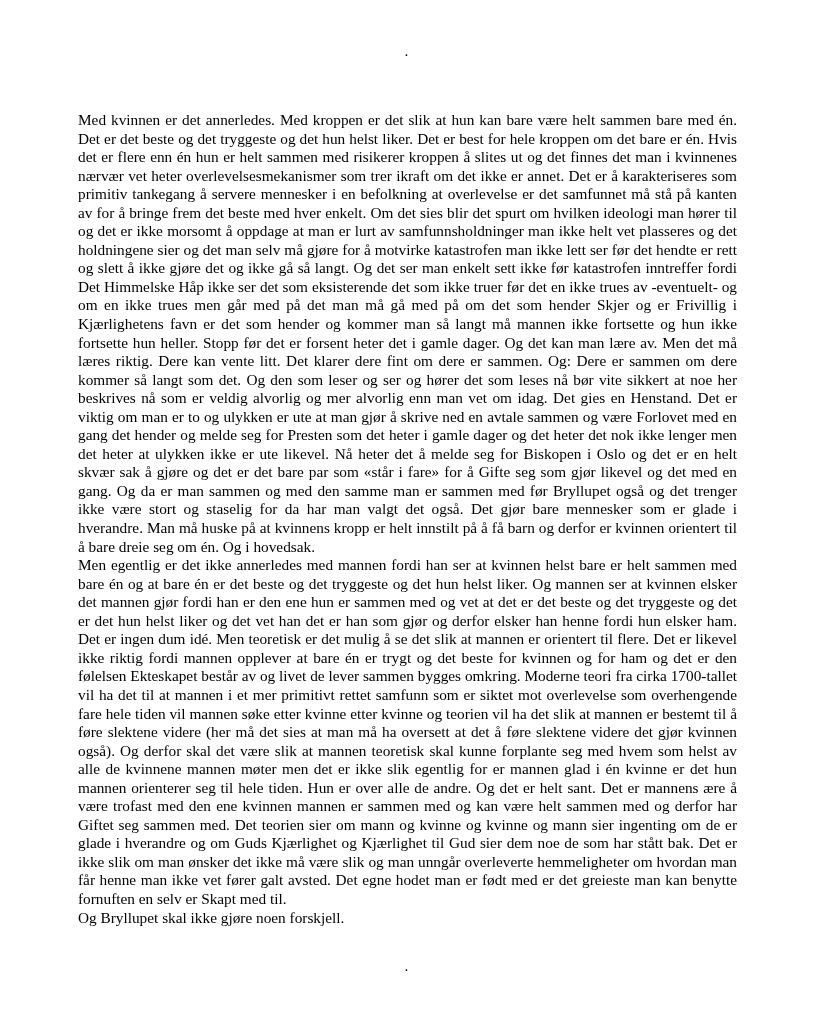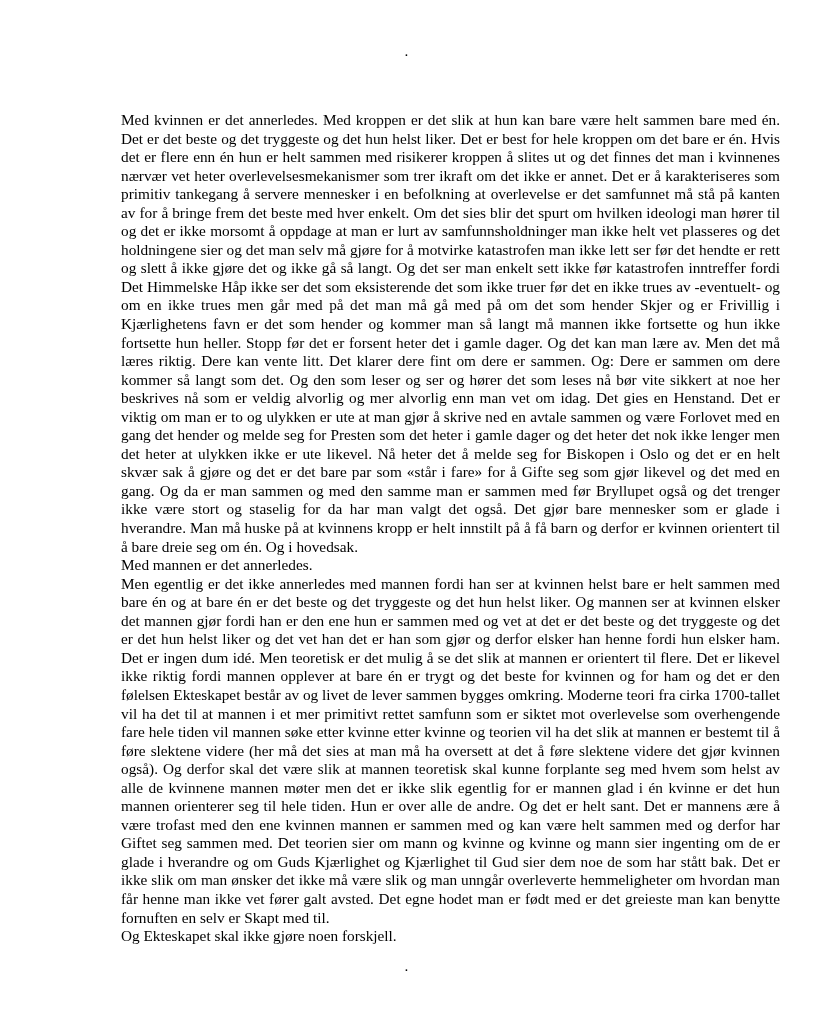--- a/index.html
+++ b/index.html
@@ -31,38 +31,36 @@
   .footer-mark { top: 957px; }
   .text-block {
     position: absolute;
     left: 78px;
     top: 111px;
     width: 659px;
     font-size: 15.3px;
     line-height: 18.55px;
     text-align: justify;
     color: #000000;
-    margin-left: 43px;
   }
   .text-block p {
     margin: 0;
     padding: 0;
   }
   .italic {
   }
 </style>
 </head>
 <body>
 
 <div class="page">
 
   <div class="page-mark header-mark">.</div>
 
   <div class="text-block">
     <p>Med kvinnen er det annerledes. Med kroppen er det slik at hun kan bare være helt sammen bare med én. Det er det beste og det tryggeste og det hun helst liker. Det er best for hele kroppen om det bare er én. Hvis det er flere enn én hun er helt sammen med risikerer kroppen å slites ut og det finnes det man i kvinnenes nærvær vet heter overlevelsesmekanismer som trer ikraft om det ikke er annet. Det er å karakteriseres som primitiv tankegang å servere mennesker i en befolkning at overlevelse er det samfunnet må stå på kanten av for å bringe frem det beste med hver enkelt. Om det sies blir det spurt om hvilken ideologi man hører til og det er ikke morsomt å oppdage at man er lurt av samfunnsholdninger man ikke helt vet plasseres og det holdningene sier og det man selv må gjøre for å motvirke katastrofen man ikke lett ser før det hendte er rett og slett å ikke gjøre det og ikke gå så langt. Og det ser man enkelt sett ikke før katastrofen inntreffer fordi Det Himmelske Håp ikke ser det som eksisterende det som ikke truer før det en ikke trues av -eventuelt- og om en ikke trues men går med på det man må gå med på om det som hender Skjer og er Frivillig i Kjærlighetens favn er det som hender og kommer man så langt må mannen ikke fortsette og hun ikke fortsette hun heller. Stopp før det er forsent heter det i gamle dager. Og det kan man lære av. Men det må læres riktig. Dere kan vente litt. Det klarer dere fint om dere er sammen. Og: Dere er sammen om dere kommer så langt som det. Og den som leser og ser og hører det som leses nå bør vite sikkert at noe her beskrives nå som er veldig alvorlig og mer alvorlig enn man vet om idag. Det gies en Henstand. Det er viktig om man er to og ulykken er ute at man gjør å skrive ned en avtale sammen og være Forlovet med en gang det hender og melde seg for Presten som det heter i gamle dager og det heter det nok ikke lenger men det heter at ulykken ikke er ute likevel. Nå heter det å melde seg for Biskopen i Oslo og det er en helt skvær sak å gjøre og det er det bare par som «står i fare» for å Gifte seg som gjør likevel og det med en gang. Og da er man sammen og med den samme man er sammen med før Bryllupet også og det trenger ikke være stort og staselig for da har man valgt det også. Det gjør bare mennesker som er glade i hverandre. Man må huske på at kvinnens kropp er helt innstilt på å få barn og derfor er kvinnen orientert til å bare dreie seg om én. Og i hovedsak.</p>
-    <p>Med mannen er det annerledes.</p>
     <p><span>Men egentlig er det ikke annerledes med mannen fordi han ser at kvinnen helst bare er helt sammen med bare én og at bare én er det beste og det tryggeste og det hun helst liker. Og mannen ser at kvinnen elsker det mannen gjør fordi han er den ene hun er sammen med og vet at det er det beste og det tryggeste og det er det hun helst liker og det vet han det er han som gjør og derfor elsker han henne fordi hun elsker ham. Det er ingen dum idé. Men teoretisk er det mulig å se det slik at mannen er orientert til </span><span class="italic">flere</span><span>. Det er likevel ikke riktig fordi mannen opplever at bare én er trygt og det beste for kvinnen og for ham og det er den følelsen Ekteskapet består av og livet de lever sammen bygges omkring. Moderne teori fra cirka 1700-tallet vil ha det til at mannen i et mer primitivt rettet samfunn som er siktet mot overlevelse som overhengende fare hele tiden vil mannen søke etter kvinne etter kvinne og teorien vil ha det slik at mannen er bestemt til å føre slektene videre (her må det sies at man må ha oversett at det å føre slektene videre det gjør kvinnen også). Og derfor skal det være slik at mannen teoretisk skal kunne forplante seg med hvem som helst av alle de kvinnene mannen møter men det er ikke slik egentlig for er mannen glad i én kvinne er det hun mannen orienterer seg til hele tiden. Hun er over alle de andre. Og det er helt sant. Det er mannens ære å være trofast med den ene kvinnen mannen er sammen med og kan være helt sammen med og derfor har Giftet seg sammen med. Det teorien sier om mann og kvinne og kvinne og mann sier ingenting om de er glade i hverandre og om Guds Kjærlighet og Kjærlighet til Gud sier dem noe de som har stått bak. Det er ikke slik om man ønsker det ikke må være slik og man unngår overleverte hemmeligheter om hvordan man får henne man ikke vet fører galt avsted. Det egne hodet man er født med er det greieste man kan benytte fornuften en selv er Skapt med til.</span></p>
-    <p>Og Ekteskapet skal ikke gjøre noen forskjell.</p>
+    <p>Og Bryllupet skal ikke gjøre noen forskjell.</p>
   </div>
 
   <div class="page-mark footer-mark">.</div>
 
 </div>
 
 </body></html>

